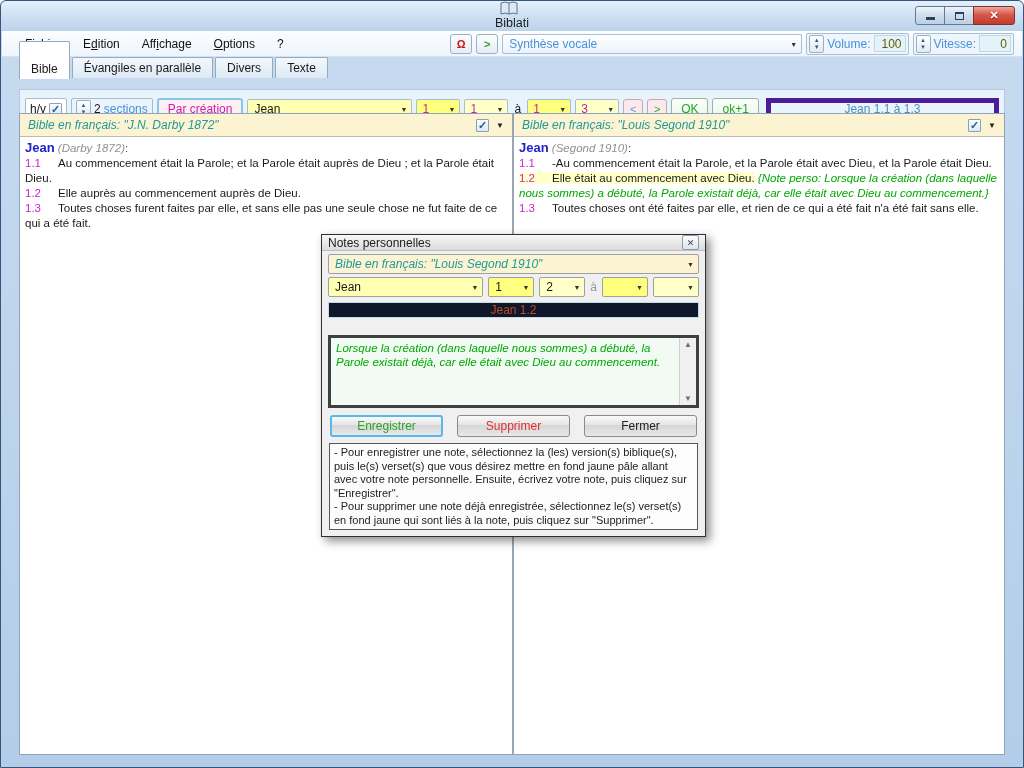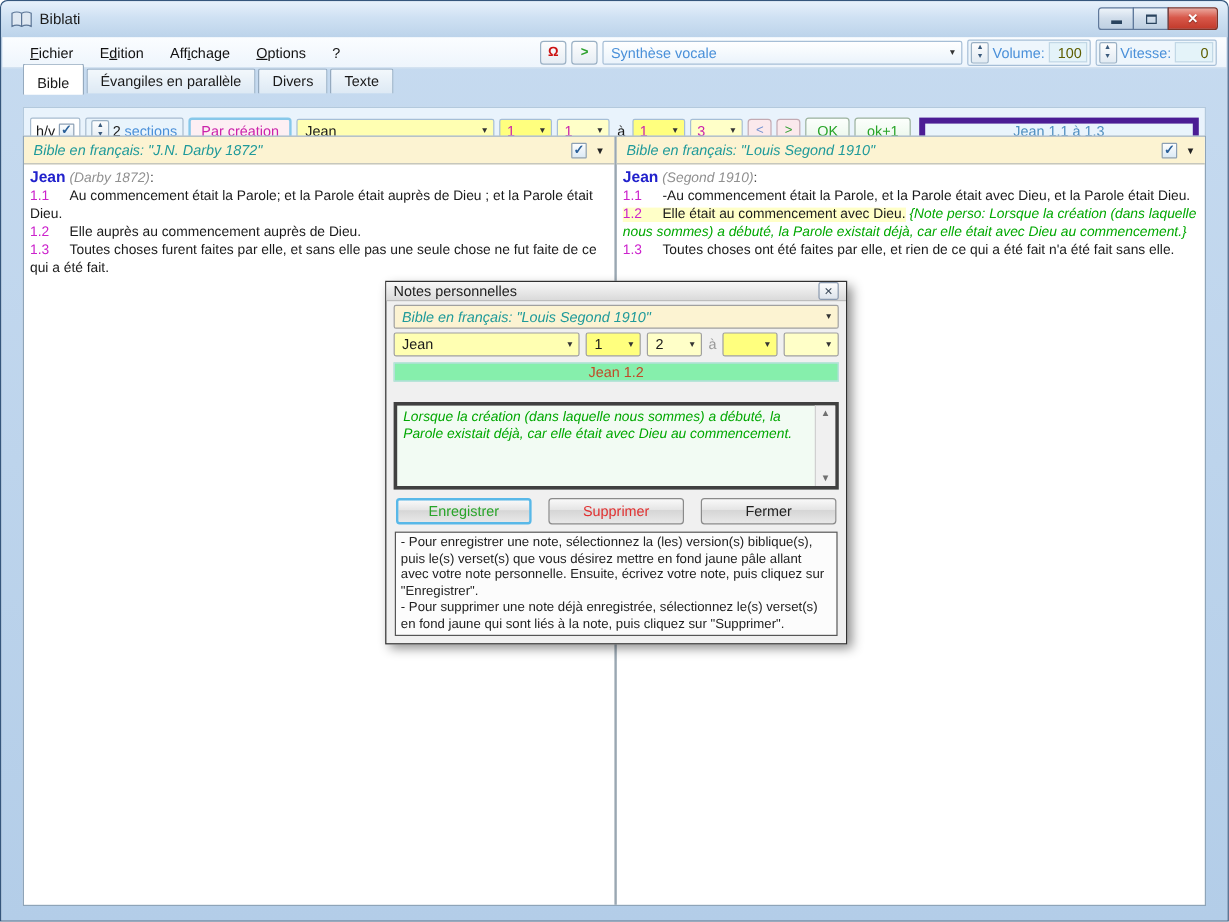--- a/index.html
+++ b/index.html
@@ -5,21 +5,21 @@
   * { box-sizing: border-box; margin: 0; padding: 0; }
   html,body { width:1024px; height:768px; overflow:hidden; }
   body { font-family:"Liberation Sans", sans-serif; font-size:12px; color:#1a1a1a; }
 
   #win { position:absolute; inset:0; border:1px solid #35567c; border-radius:6px 6px 0 0;
          background:linear-gradient(#c7dbf0,#b3cde8); }
 
   
   .titlebar { position:absolute; left:0; right:0; top:0; height:30px;
               background:linear-gradient(#e7f1fb,#cfe1f3 45%,#bcd3ea);
-              border-radius:6px 6px 0 0; display:flex; align-items:center; padding:0 8px; }
+              border-radius:6px 6px 0 0; display:flex; align-items:center; padding:0 8px;flex-direction:column; }
   .app-icon { width:18px; height:15px; margin-right:6px; display:inline-block; }
   .win-title { font-size:12.5px; color:#1c1c1c; }
   .winbtns { position:absolute; right:8px; top:5px; display:flex; }
   .wbtn { width:30px; height:19px; border:1px solid #60799b; background:linear-gradient(#eef4fa,#cfdcea 50%,#bfd0e2);
           display:flex; align-items:center; justify-content:center; margin-left:-1px; cursor:default; }
   .wbtn:first-child { border-radius:3px 0 0 3px; }
   .wbtn.close { width:42px; border-radius:0 3px 3px 0; border-color:#7c3328;
                 background:linear-gradient(#eba89e,#d8584a 45%,#c23a2b); }
   .g-min { width:9px; height:3px; background:#29435e; margin-top:6px; }
   .g-max { width:9px; height:8px; border:1px solid #29435e; border-top-width:2px; background:transparent; }
@@ -47,21 +47,21 @@
              align-items:center; justify-content:center; line-height:7px; }
   .spinner span { font-size:6px; color:#3a5a7c; }
   .grp-label { color:#4a90d9; }
   .grp-value { min-width:32px; height:17px; background:#e4f3f9; border:1px solid #c2d8e6;
                color:#5e5e00; text-align:right; padding:1px 3px; }
 
   
   .tabs { position:absolute; left:18px; top:56px; height:21px; display:flex; align-items:flex-end; }
   .tab { padding:3px 11px 3px; border:1px solid #95aabf; border-bottom:none; border-radius:2px 2px 0 0;
          background:linear-gradient(#f3f8fc,#dde9f4); margin-right:2px; font-size:12px; }
-  .tab.active { background:#fff; padding-top:8px; position:relative; top:1px; }
+  .tab.active { background:#fff; padding-top:20px; position:relative; top:1px; }
 
   
   .toolbar { position:absolute; left:18px; right:18px; top:88px; height:40px;
              border:1px solid #b3c9dd; background:#e9f3fc; display:flex; align-items:center;
              gap:4px; padding:0 5px; }
   .tb-box { height:22px; display:flex; align-items:center; border:1px solid #a8bccf; border-radius:2px;
             background:#fff; padding:0 4px; gap:3px; }
   .cb { width:13px; height:13px; border:1px solid #8ca0b5; background:linear-gradient(#fdfdfd,#dceaf5);
         display:flex; align-items:center; justify-content:center; border-radius:1px; }
   .cb span { color:#2a6099; font-size:11px; font-weight:bold; line-height:11px; }
@@ -109,21 +109,21 @@
                display:flex; align-items:center; padding:0 6px; }
   .dlg-title .t { flex:1; color:#202020; }
   .dlg-close { width:17px; height:15px; border:1px solid #8a9ab0; border-radius:2px;
                background:linear-gradient(#fdfdfd,#dde4ec); display:flex; align-items:center; justify-content:center;
                font-size:9px; color:#3c4a5a; }
   .dlg-row { margin:3px 6px 0; display:flex; align-items:center; gap:5px; }
   .dlg-version { flex:1; background:#fcf3d2; color:#1f9a9a; font-style:italic; border-color:#a0a0a0; }
   .dlg-book { flex:1; background:#ffffb2; border-color:#a0a0a0; }
   .dlg-mini { width:46px; border-color:#a0a0a0; }
   .dlg-a { color:#999; }
-  .dlg-ref { margin:5px 6px 12px; height:18px; background:#86efac; border:1px solid #c0dde4;
+  .dlg-ref { margin:5px 6px 12px; height:18px; background:#0f172a; border:1px solid #c0dde4;
              color:#c04a28; display:flex; align-items:center; justify-content:center; }
   .dlg-text { margin:5px 6px 0; height:101px; border:3px solid #404040; background:#f2fbf3; display:flex; }
   .dlg-text .txt { flex:1; padding:3px 5px; color:#00a800; font-style:italic; font-size:11.5px; line-height:14px; }
   .vscroll { width:17px; border-left:1px solid #d0d0d0; background:#f0f0f0;
              display:flex; flex-direction:column; justify-content:space-between; align-items:center; padding:2px 0; }
   .vscroll span { font-size:8px; color:#707070; }
   .dlg-btns { margin:7px 8px 0; display:flex; justify-content:space-between; }
   .dbtn { width:113px; height:22px; border:1px solid #8a8a8a; border-radius:3px;
           background:linear-gradient(#f9f9f9,#e4e4e4 46%,#d6d6d6 47%,#e8e8e8);
           display:flex; align-items:center; justify-content:center; }

